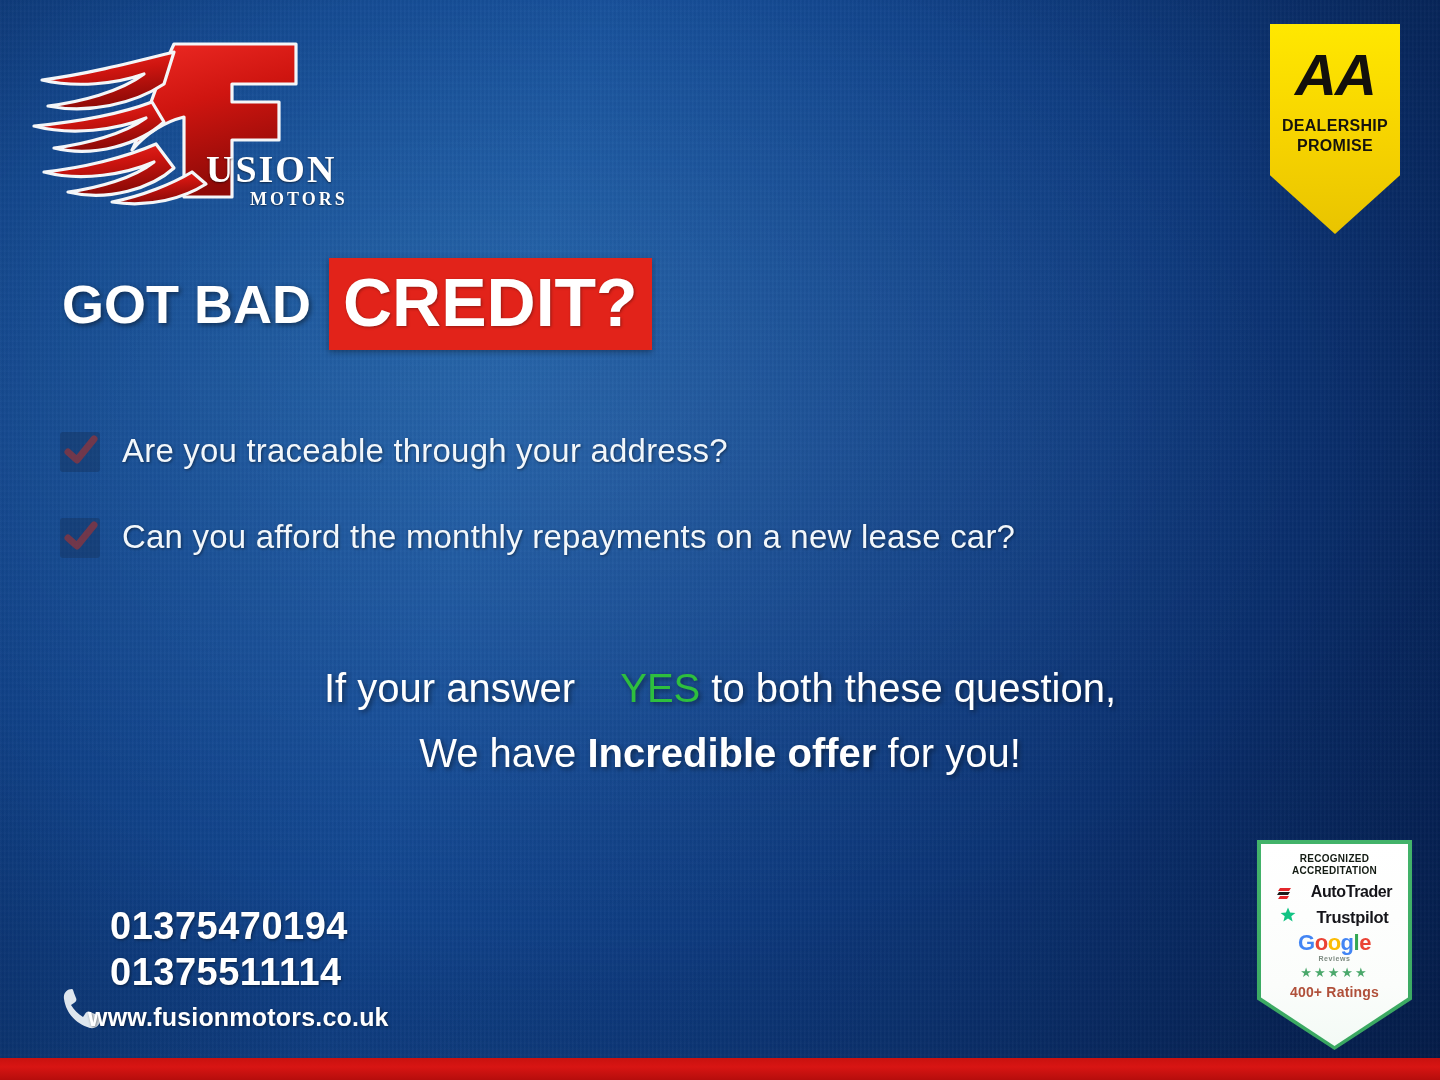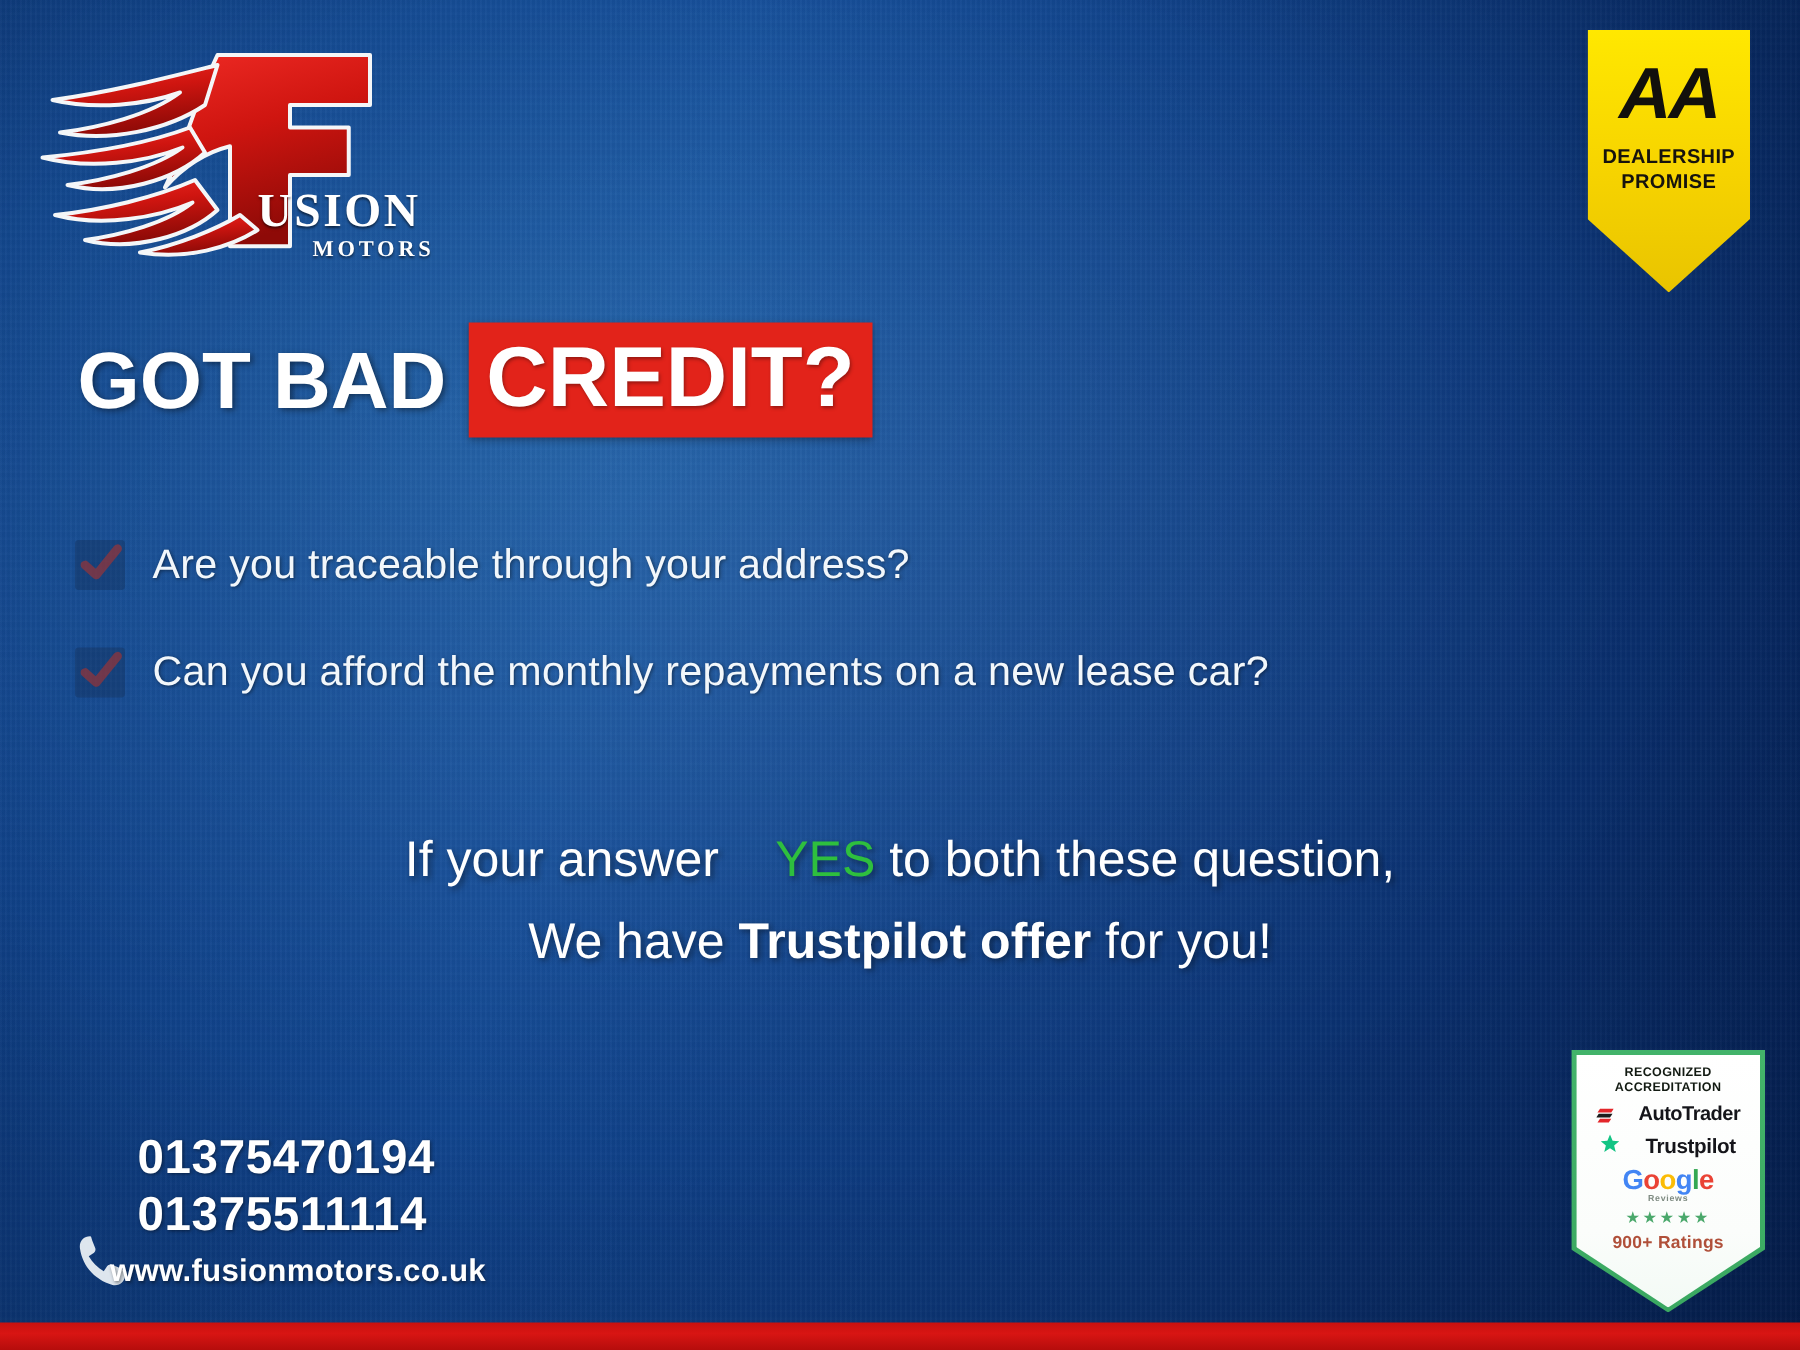--- a/index.html
+++ b/index.html
@@ -113,21 +113,21 @@
   
   .headline {
     left: 62px;
     top: 258px;
     display: flex;
     align-items: center;
     gap: 0px;
   }
   .hl-plain {
     color: #ffffff;
-    font-size: 64px;
+    font-size: 54px;
     font-weight: bold;
     letter-spacing: 0px;
     line-height: 1;
     text-shadow: 2px 2px 5px rgba(0,0,0,0.45);
     padding-right: 18px;
   }
   .hl-accent-box {
     background: #e2231a;
     padding: 10px 14px 14px 14px;
     line-height: 1;
@@ -386,21 +386,21 @@
       <span class="check-label">Can you afford the monthly repayments on a new lease car?</span>
     </div>
 
   </div>
 
   <div class="layer message">
     <div class="msg-line">
       <span>If your answer </span><span class="msg-yes">YES</span><span> to both these question,</span>
     </div>
     <div class="msg-line">
-      <span>We have </span><span class="msg-strong">Trustpilot offer</span><span> for you!</span>
+      <span>We have </span><span class="msg-strong">Incredible offer</span><span> for you!</span>
     </div>
   </div>
 
   <div class="layer contact">
     <span class="phone-icon">
       <svg width="44" height="48" viewBox="0 0 44 48">
         <path d="M12 5 C7 5 3 9 4 15 C6 29 16 40 30 44 C36 45 40 41 40 36
                  C40 33 38 31 35 30 L30 28 C28 27 26 28 25 30 L23 33
                  C18 30 14 26 11 21 L14 19 C16 18 17 16 16 14 L14 9
                  C13 6 13 5 12 5 Z" fill="#eef3f7" opacity="0.93"></path>
@@ -436,20 +436,20 @@
               <path d="M8 0.6 L10.1 5.5 L15.4 5.9 L11.3 9.3 L12.6 14.5 L8 11.6 L3.4 14.5 L4.7 9.3 L0.6 5.9 L5.9 5.5 Z" fill="#13c484"></path>
             </svg>
           </span>
           <span class="ac-trustpilot">Trustpilot</span>
         </div>
 
         <div class="ac-google"><span class="g-b">G</span><span class="g-r">o</span><span class="g-y">o</span><span class="g-b">g</span><span class="g-g">l</span><span class="g-r">e</span></div>
         <div class="ac-reviews">Reviews</div>
 
         <div class="ac-stars">★★★★★</div>
-        <div class="ac-ratings">900+ Ratings</div>
+        <div class="ac-ratings">400+ Ratings</div>
       </div>
     </div>
   </div>
 
   <div class="layer bottom-bar"></div>
 
 </div>
 
 </body></html>

